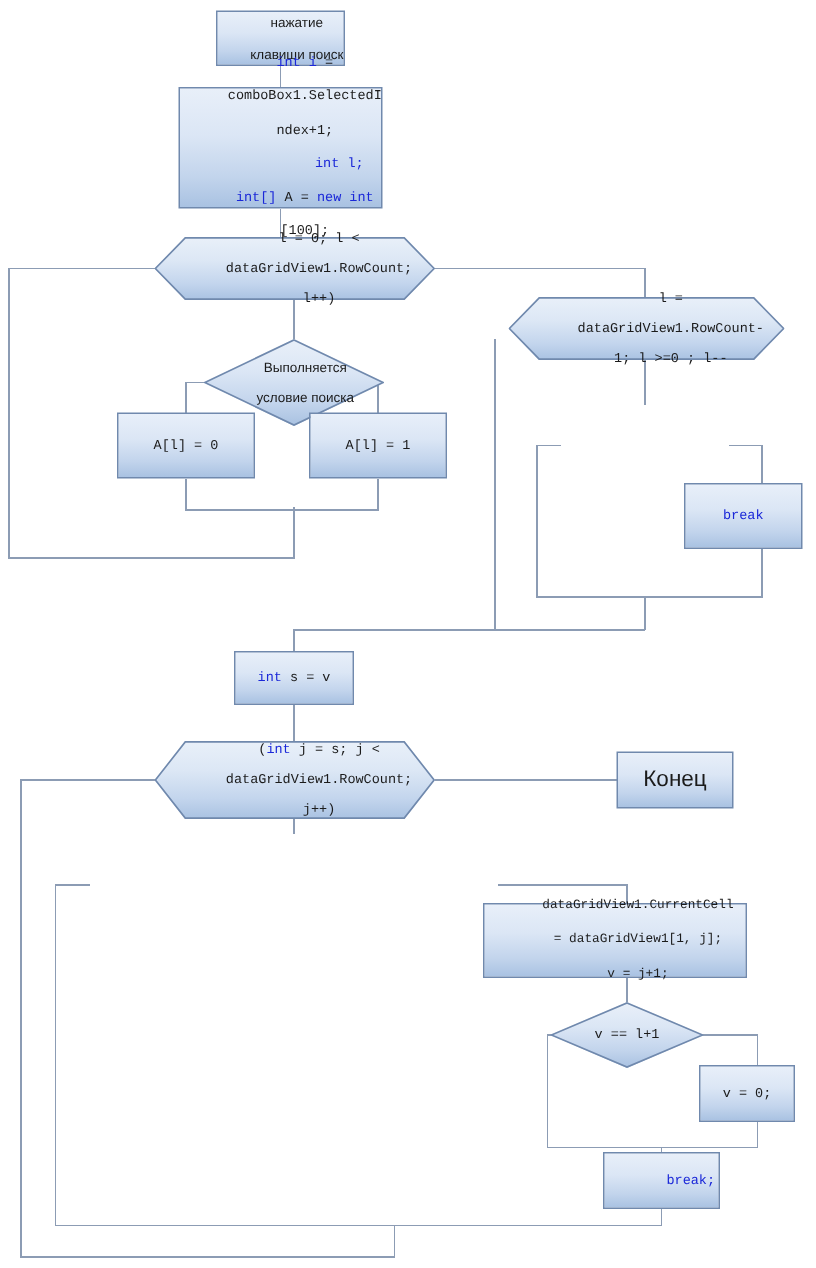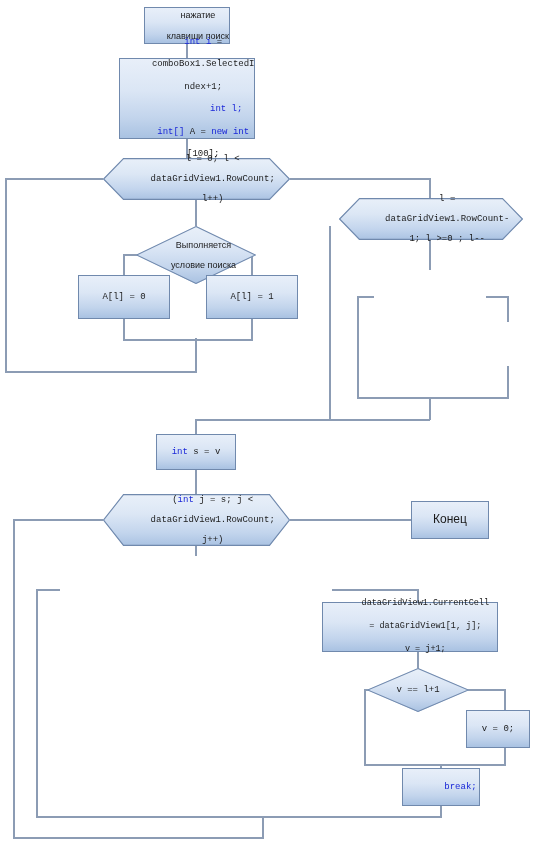--- a/index.html
+++ b/index.html
@@ -82,21 +82,21 @@
     font-family: "Liberation Mono", "DejaVu Sans Mono", monospace;
     letter-spacing: 0px;
     text-align: center;
   }
   .sans {
     font-family: "Liberation Sans", sans-serif;
   }
   .kw { color: #1a27d8; }
   .fs9  { font-size: 9px; }
   .fs85 { font-size: 8.5px; }
-  .fs10 { font-size: 12px; }
+  .fs10 { font-size: 15px; }
 </style>
 </head>
 <body>
 
 <div id="canvas">
 
   <svg id="wires" viewBox="0 0 544 845" width="544" height="845">
     <g fill="none" stroke="#8c9cb4" stroke-width="1.1" shape-rendering="crispEdges">
 
       <path d="M187,44 L187,58"></path>
@@ -216,20 +216,23 @@
       <polygon points="20.5,0.6 163.5,0.6 183.4,21 163.5,41.4 20.5,41.4 0.6,21" fill="none" stroke="#7089ad" stroke-width="1.1"></polygon>
     </svg>
     <span class="hextext">
       <span>l =</span><br>
       <span>dataGridView1.RowCount-</span><br>
       <span>1; l &gt;=0 ; l--</span>
     </span>
   </div>
 
 
+  <div class="node rect mono fs9" style="left:456px; top:322px; width:79px; height:44px;">
+    <span class="kw">break</span>
+  </div>
 
   <div class="node rect mono fs9" style="left:156px; top:434px; width:80px; height:36px;">
     <span><span class="kw">int</span><span> s = v</span></span>
   </div>
 
   <div class="node hex mono fs9" style="left:103px; top:494px; width:187px; height:52px;">
     <div class="hexfill"></div>
     <svg class="hexline" viewBox="0 0 187 52" preserveAspectRatio="none">
       <polygon points="20.5,0.6 166.5,0.6 186.4,26 166.5,51.4 20.5,51.4 0.6,26" fill="none" stroke="#7089ad" stroke-width="1.1"></polygon>
     </svg>

